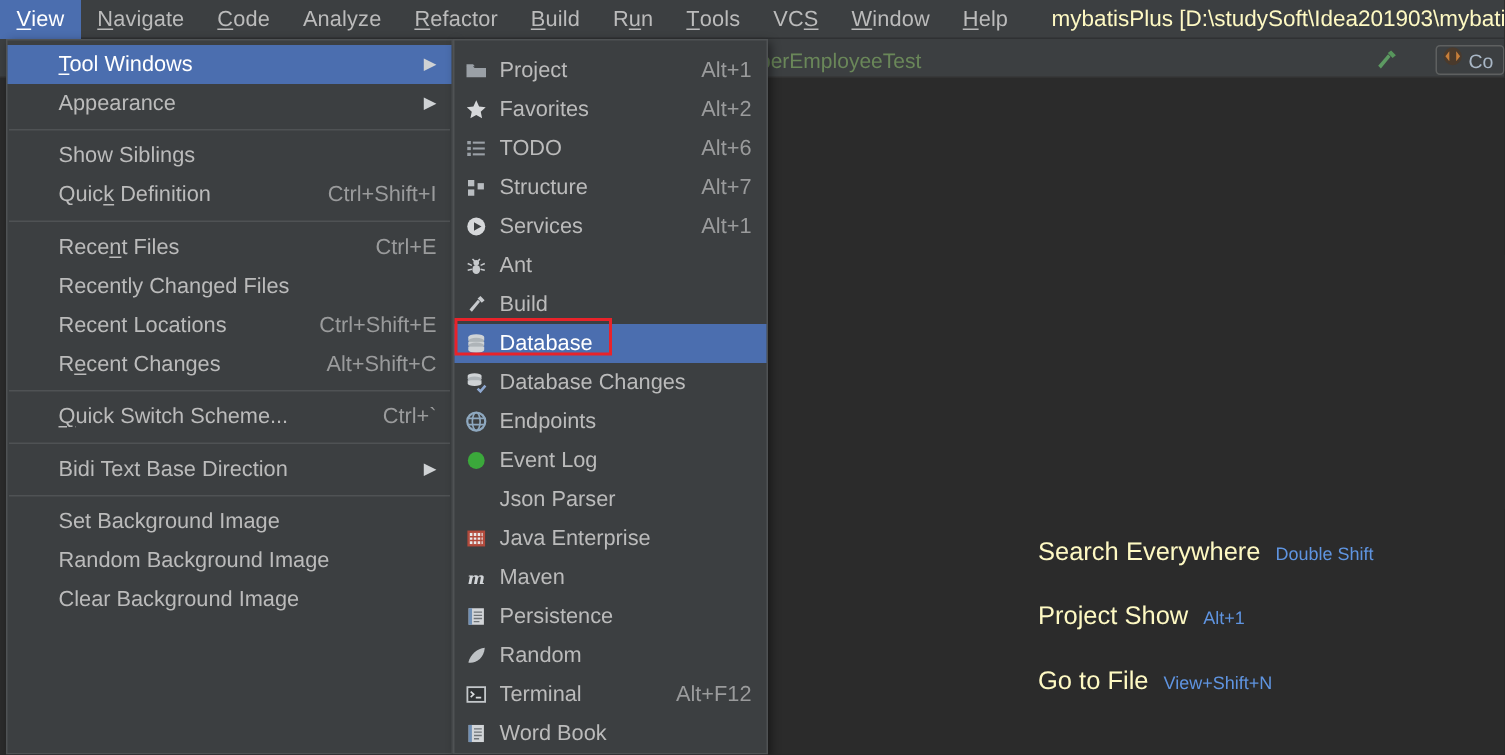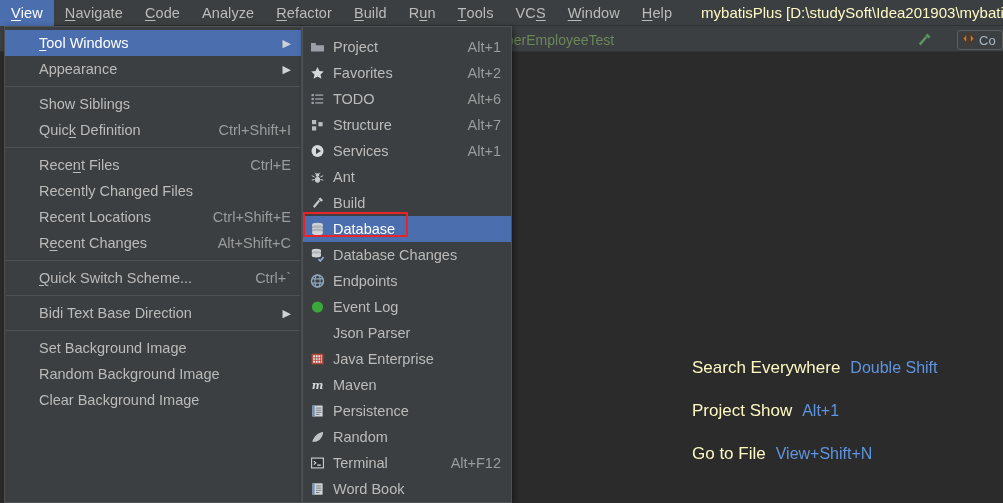--- a/index.html
+++ b/index.html
@@ -108,21 +108,21 @@
     width: 320px;
   }
   .tip-row {
     display: flex;
     align-items: baseline;
     gap: 10px;
     margin-bottom: 23px;
     white-space: nowrap;
   }
   .tip-name { font-size: 17px; color: #fef9c3; }
-  .tip-key  { font-size: 16px; color: #5f94e0; }
+  .tip-key  { font-size: 12px; color: #5f94e0; }
 
   
   .menu-panel {
     position: absolute;
     background: #3c3f41;
     border: 1px solid #4f5254;
     box-shadow: 2px 2px 6px rgba(0,0,0,0.45);
     padding: 2px 0;
   }
   #view-menu {

